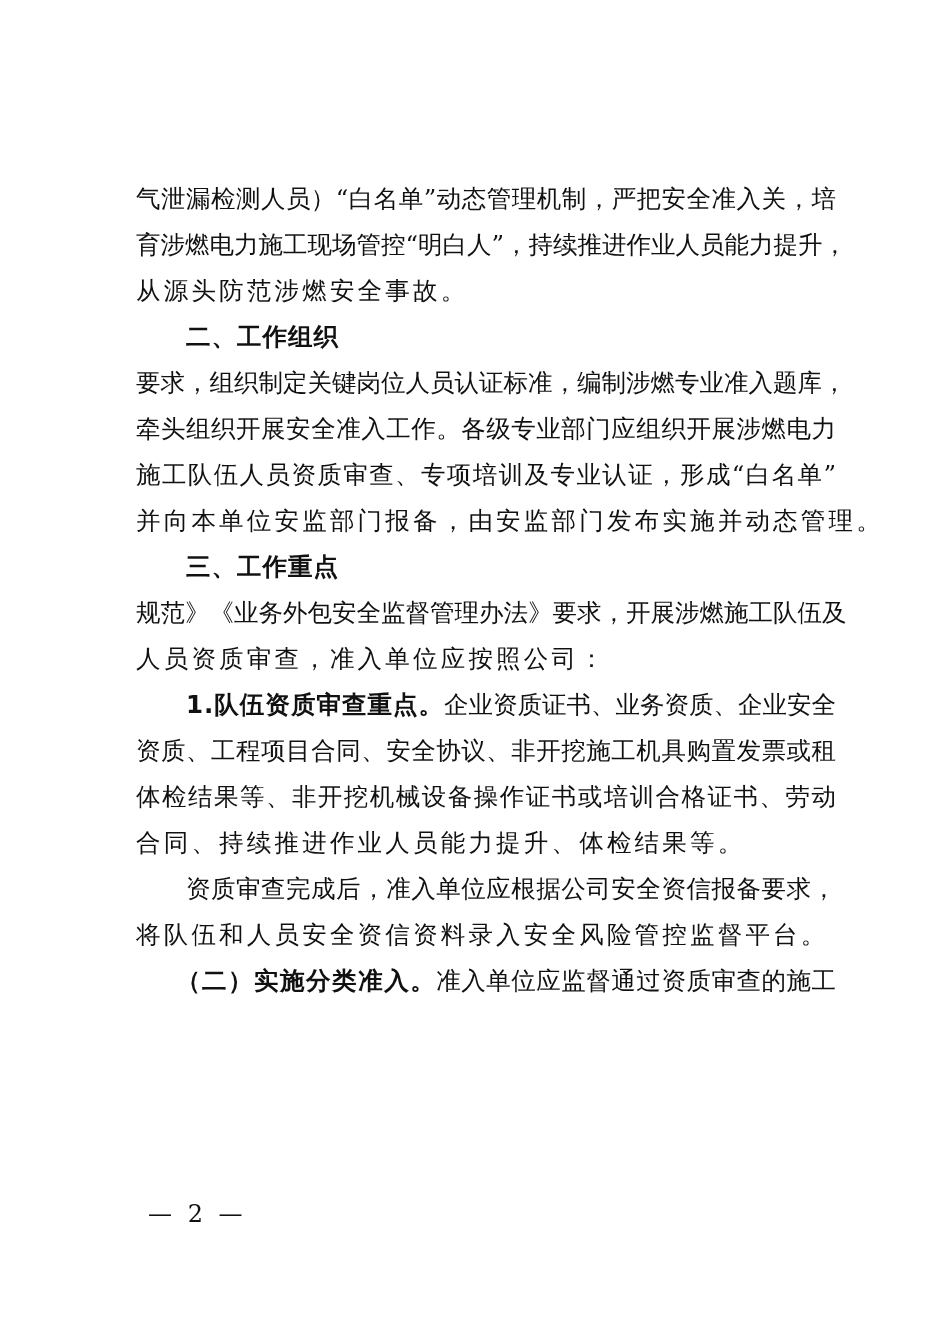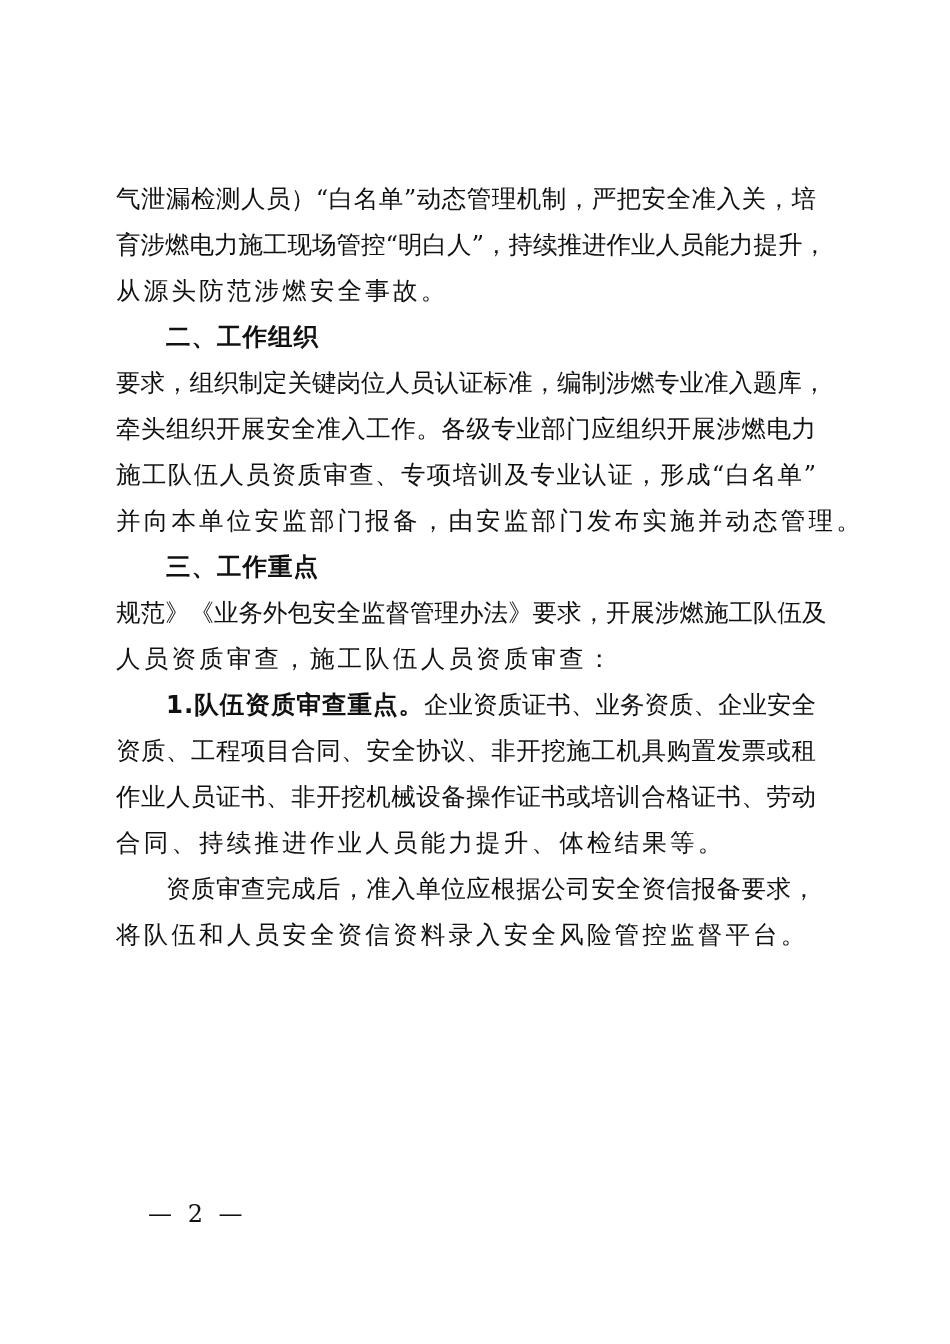--- a/index.html
+++ b/index.html
@@ -10,21 +10,21 @@
     body {
       width: 950px;
       height: 1344px;
       position: relative;
       overflow: hidden;
       color: #111111;
       font-family: "DejaVu Serif", "Liberation Serif", serif;
     }
     .page {
       position: absolute;
-      left: 116px;
+      left: 136px;
       top: 176px;
       width: 700px;
     }
     .line {
       height: 46px;
       line-height: 46px;
       font-size: 24.5px;
       white-space: nowrap;
       letter-spacing: 3.2px;
     }
@@ -66,28 +66,31 @@
 
   <div class="line indent heading">二、工作组织</div>
   <div class="line justify">要求，组织制定关键岗位人员认证标准，编制涉燃专业准入题库，</div>
   <div class="line justify">牵头组织开展安全准入工作。各级专业部门应组织开展涉燃电力</div>
   <div class="line justify">施工队伍人员资质审查、专项培训及专业认证，形成“白名单”</div>
   <div class="line">并向本单位安监部门报备，由安监部门发布实施并动态管理。</div>
 
   <div class="line indent heading">三、工作重点</div>
 
   <div class="line justify">规范》《业务外包安全监督管理办法》要求，开展涉燃施工队伍及</div>
-  <div class="line">人员资质审查，施工队伍人员资质审查：</div>
+  <div class="line">人员资质审查，准入单位应按照公司：</div>
 
   <div class="line indent justify">
     <span class="bold">1.队伍资质审查重点。</span><span>企业资质证书、业务资质、企业安全</span>
   </div>
   <div class="line justify">资质、工程项目合同、安全协议、非开挖施工机具购置发票或租</div>
 
-  <div class="line justify">作业人员证书、非开挖机械设备操作证书或培训合格证书、劳动</div>
+  <div class="line justify">体检结果等、非开挖机械设备操作证书或培训合格证书、劳动</div>
   <div class="line">合同、持续推进作业人员能力提升、体检结果等。</div>
 
   <div class="line indent justify">资质审查完成后，准入单位应根据公司安全资信报备要求，</div>
   <div class="line">将队伍和人员安全资信资料录入安全风险管控监督平台。</div>
 
+  <div class="line indent justify" style="padding-left:40px;">
+    <span class="bold">（二）实施分类准入。</span><span>准入单位应监督通过资质审查的施工</span>
+  </div>
 </div>
 
 <div class="page-number">— 2 —</div>
 
 </body></html>

